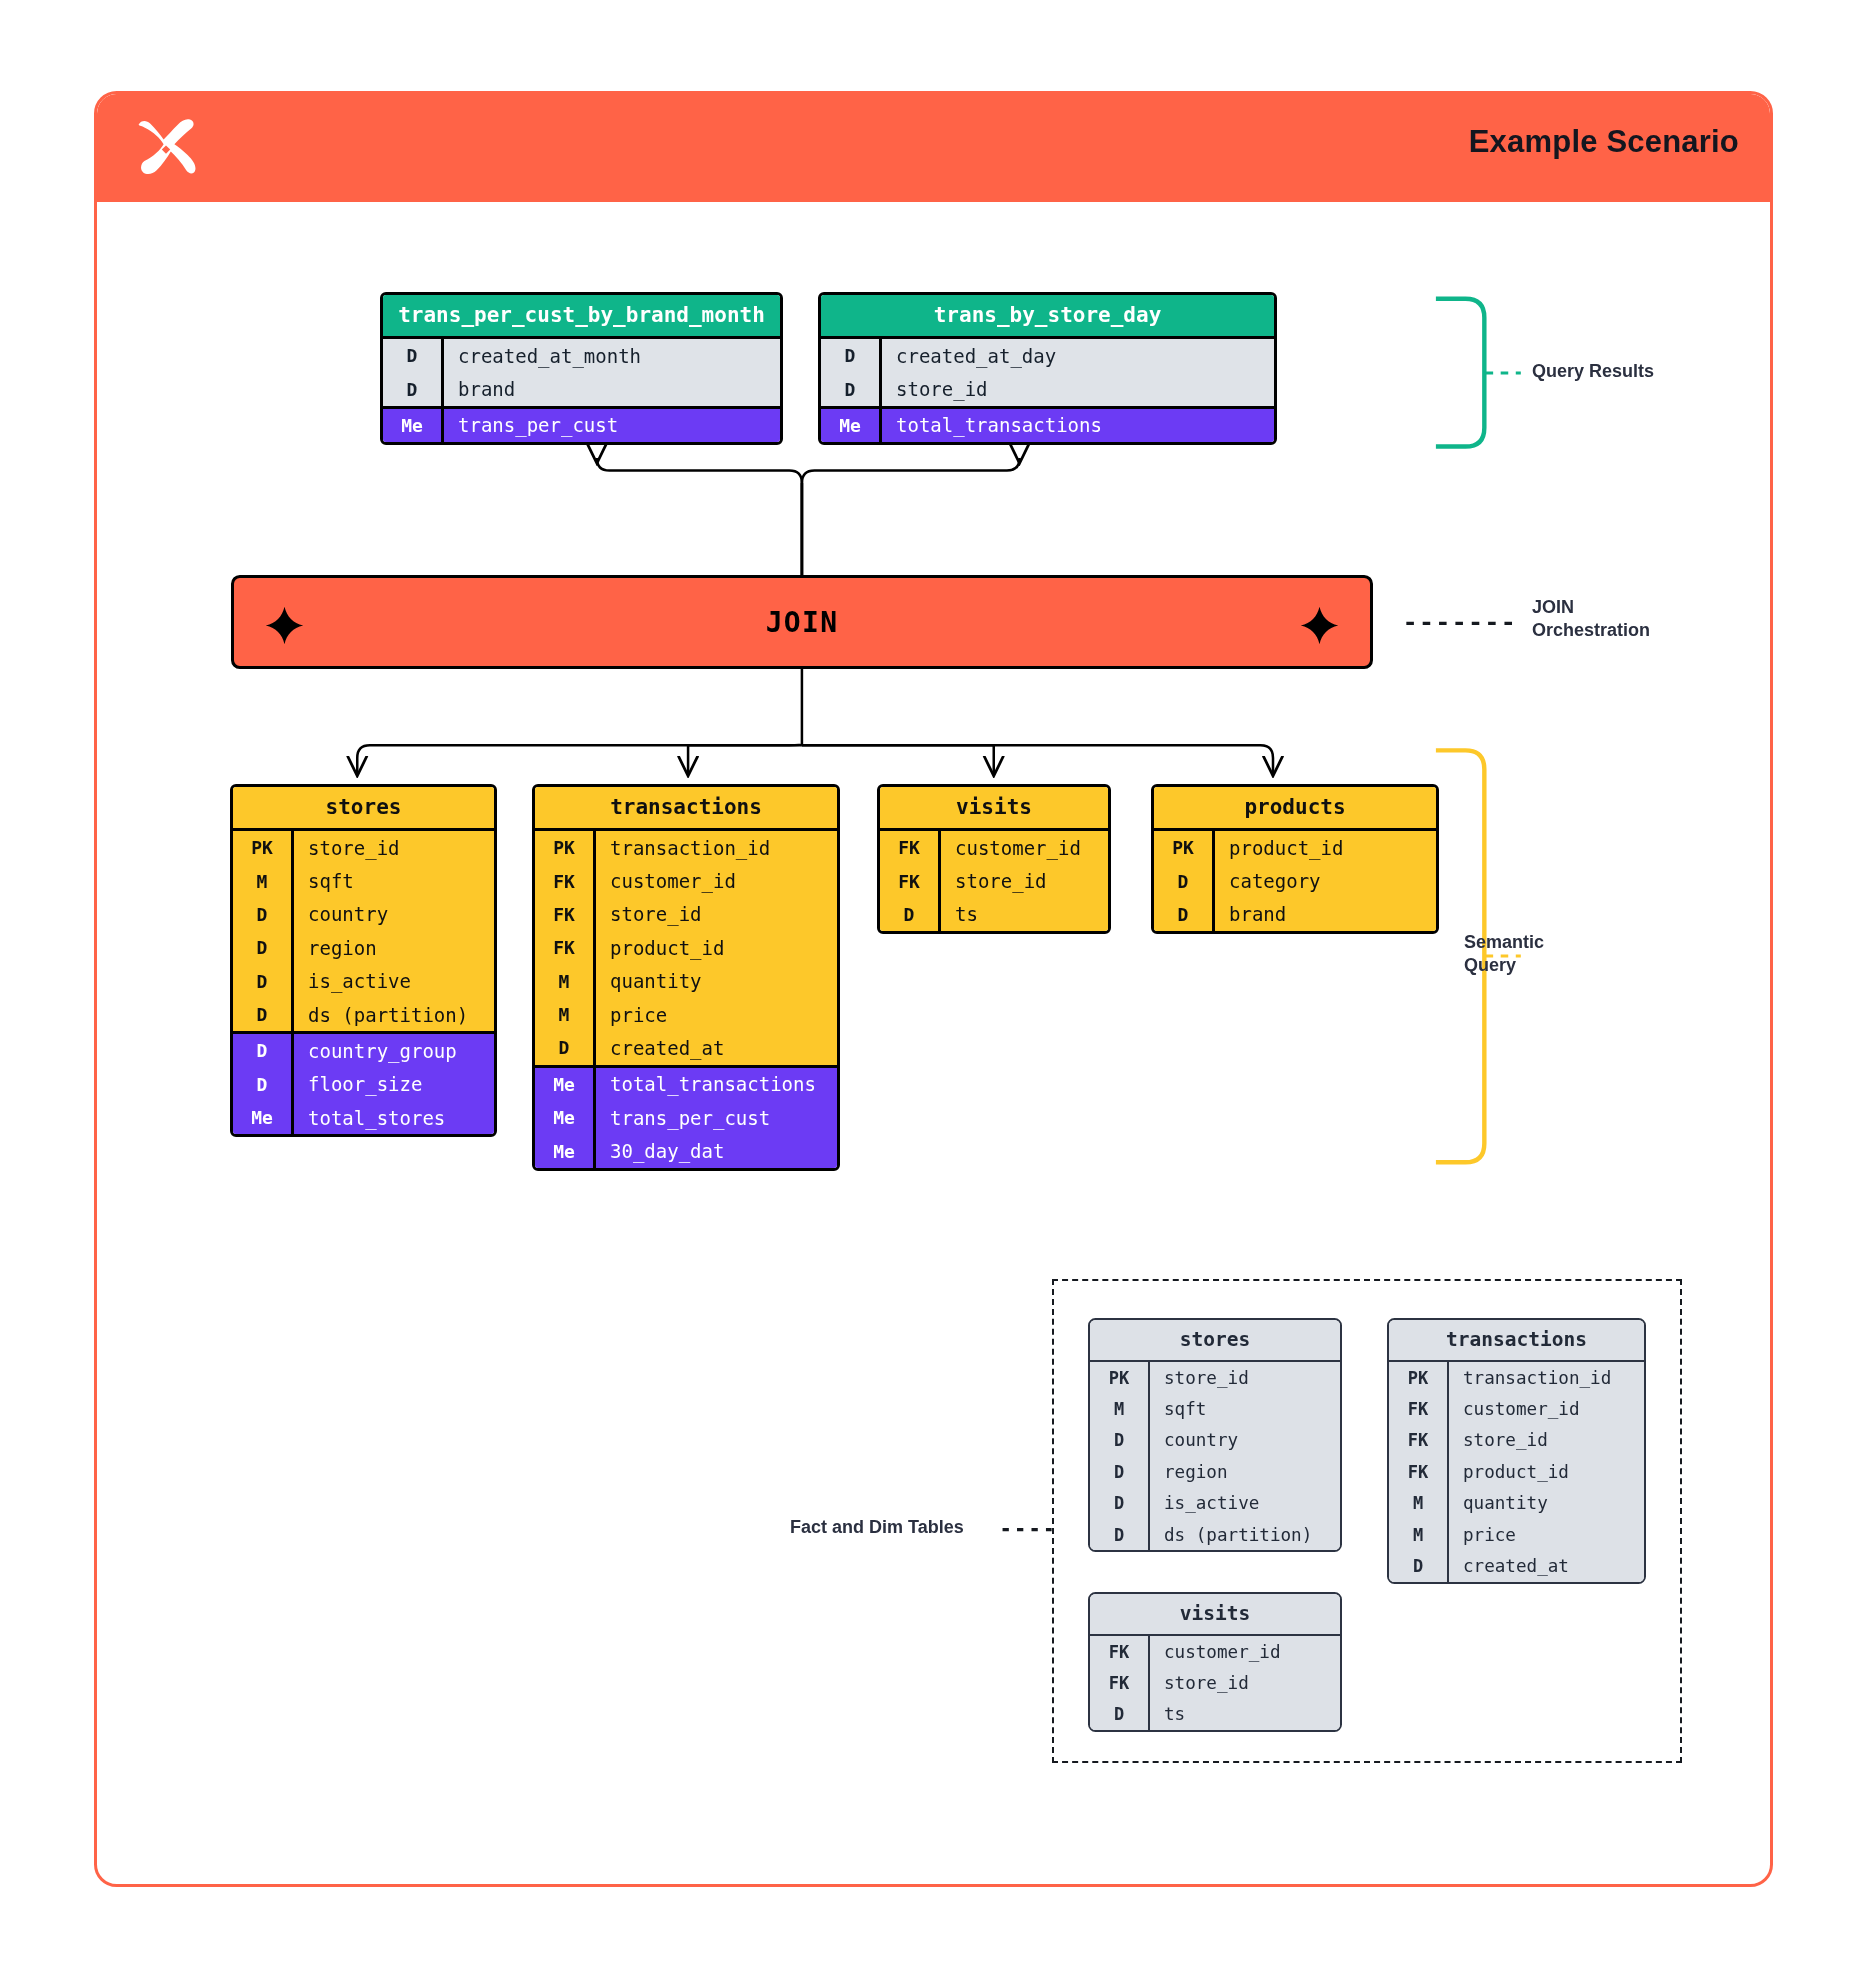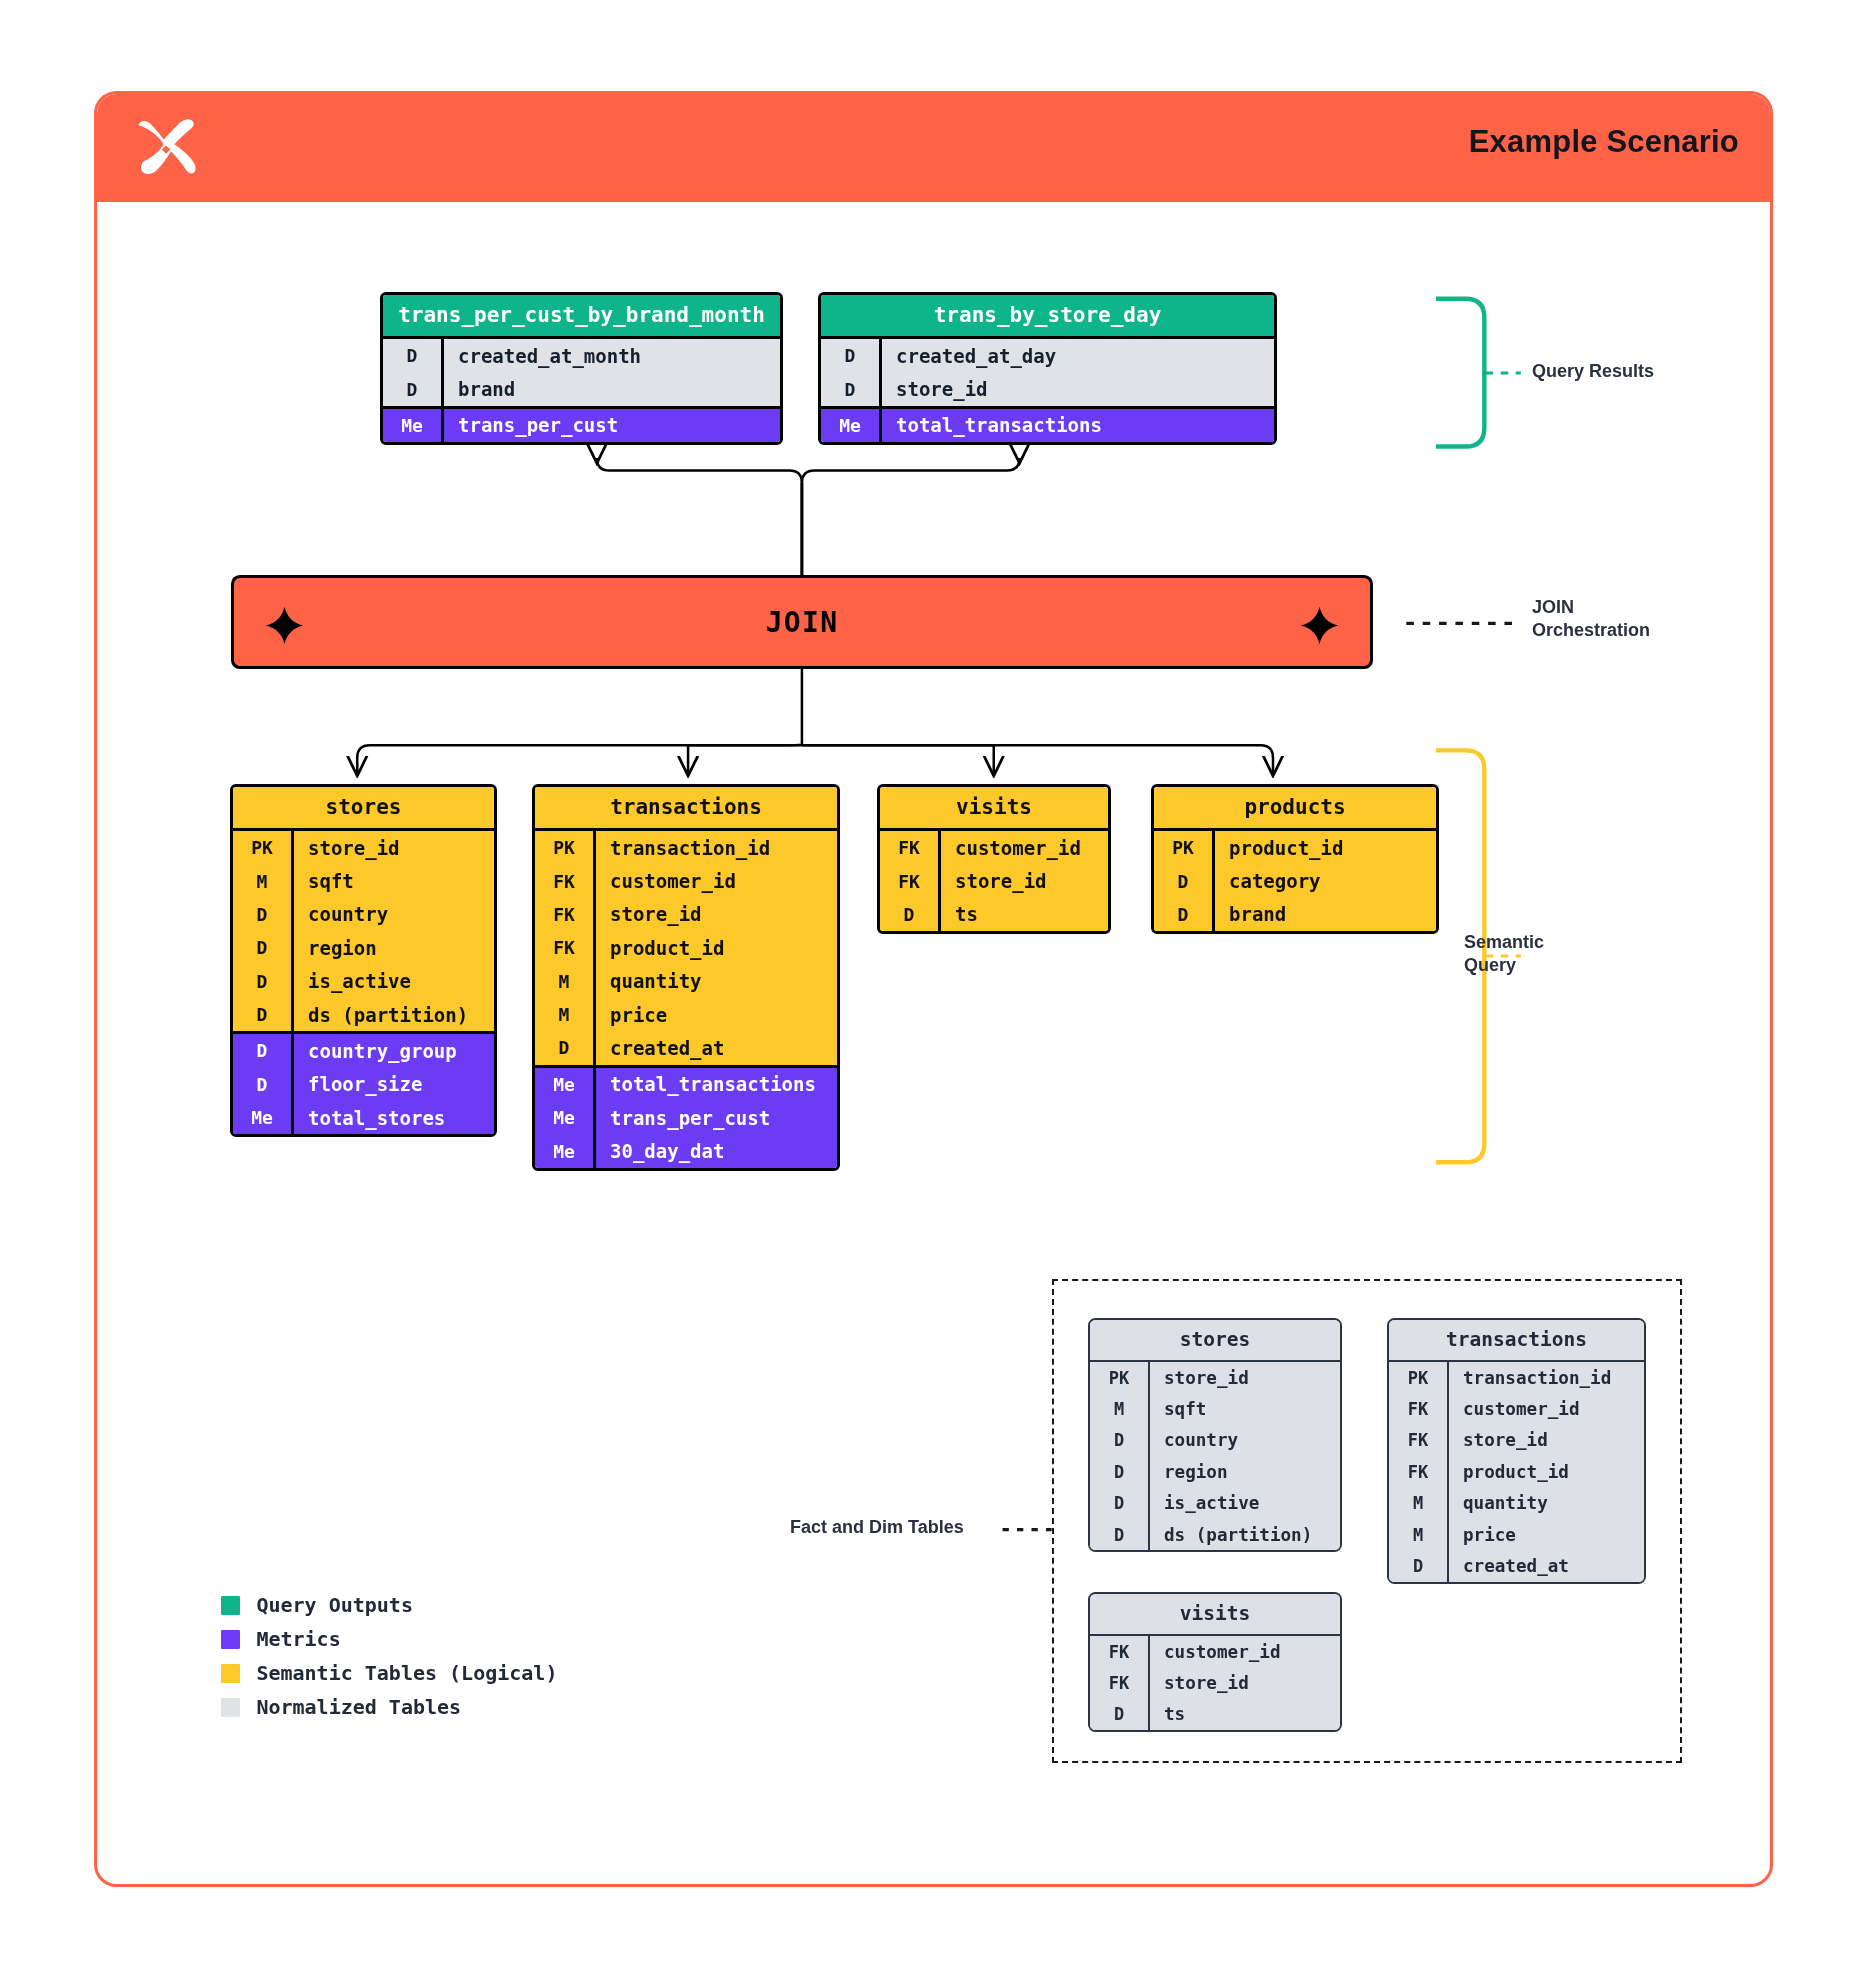--- a/index.html
+++ b/index.html
@@ -15,21 +15,21 @@
   .canvas{position:absolute;left:0;top:0;width:1868px;height:1985px;}
   svg.wires{position:absolute;left:0;top:0;width:1868px;height:1985px;pointer-events:none;}
 
   
   .tbl{position:absolute;border:3.8px solid #000;border-radius:6px;overflow:hidden;box-sizing:border-box;
        font-family:"DejaVu Sans Mono",monospace;}
   .tbl .thead{text-align:center;font-size:21px;font-weight:700;padding:8.2px 6.3px 8.8px;letter-spacing:0px;}
   .tbl .grp{border-top:3.1px solid #000;}
   .tbl .row{display:flex;align-items:center;}
   .tbl .k{width:58px;flex:0 0 58px;text-align:center;font-size:18px;font-weight:700;padding:5.7px 0;}
-  .tbl .v{font-size:19px;font-weight:700;padding:5.7px 0 5.7px 14px;border-left:3.1px solid #000;flex:1;}
+  .tbl .v{font-size:19px;font-weight:400;padding:5.7px 0 5.7px 14px;border-left:3.1px solid #000;flex:1;}
 
   
   .t-qr .thead{background:#0fb58a;color:#fff;}
   .t-qr .g-dim{background:#dfe3e8;color:#16202c;}
   .t-qr .g-met{background:#6c3bf4;color:#fff;}
 
   
   .t-sem .thead{background:#fdc82a;color:#101010;}
   .t-sem .g-dim{background:#fdc82a;color:#101010;}
   .t-sem .g-met{background:#6c3bf4;color:#fff;}
@@ -370,33 +370,15 @@
           <div class="k">FK</div>
           <div class="v">store_id</div>
         </div>
       <div class="row">
           <div class="k">D</div>
           <div class="v">ts</div>
         </div>
     </div>
   </div>
 
-  <div class="legend">
-    <div class="lg-row">
-      <div class="lg-sw" style="background:#0fb58a;"></div>
-      <div class="lg-tx">Query Outputs</div>
-    </div>
-    <div class="lg-row">
-      <div class="lg-sw" style="background:#6c3bf4;"></div>
-      <div class="lg-tx">Metrics</div>
-    </div>
-    <div class="lg-row">
-      <div class="lg-sw" style="background:#fdc82a;"></div>
-      <div class="lg-tx">Semantic Tables (Logical)</div>
-    </div>
-    <div class="lg-row">
-      <div class="lg-sw" style="background:#dfe3e8;"></div>
-      <div class="lg-tx">Normalized Tables</div>
-    </div>
-  </div>
 
 </div>
 
 
 </body></html>

